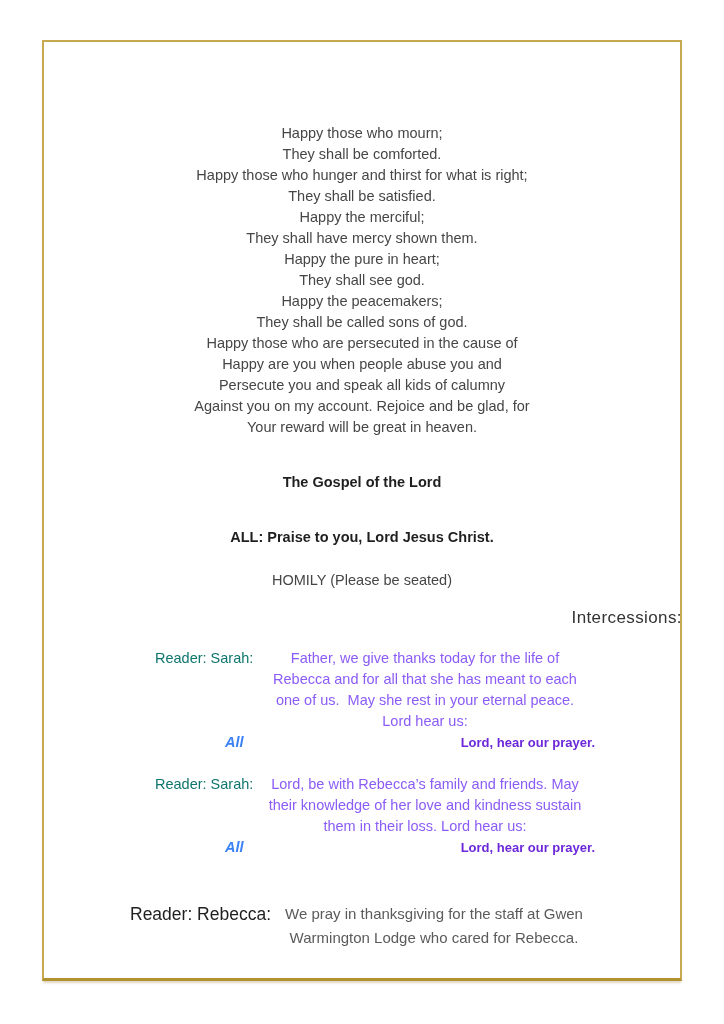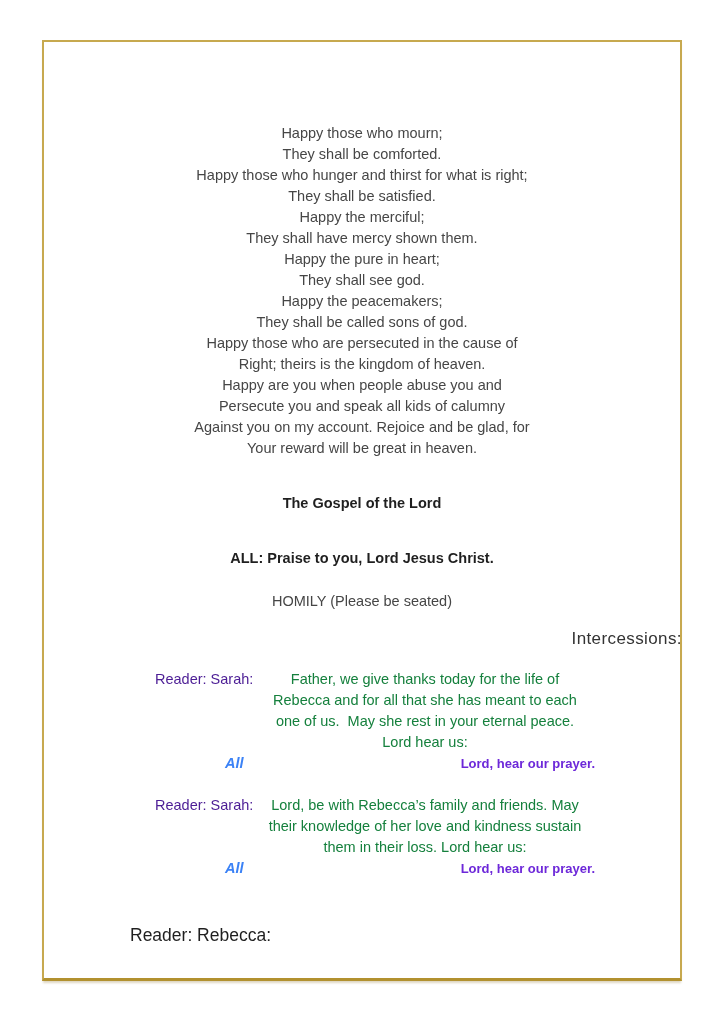--- a/index.html
+++ b/index.html
@@ -62,31 +62,31 @@
     display: flex;
     padding-left: 113px;
     padding-right: 87px;
     align-items: flex-start;
   }
   .petition .label {
     flex: none;
     width: 100px;
     font-size: 14.5px;
     line-height: 21px;
-    color: #4c1d95;
+    color: #0f766e;
     white-space: nowrap;
   }
   .petition .body {
     flex: 1;
     text-align: center;
   }
   .petition .body .pline {
     font-size: 14.5px;
     line-height: 21px;
-    color: #15803d;
+    color: #8b5cf6;
     white-space: pre-wrap;
   }
   .petition-1 { margin-top: 17px; }
   .petition-2 { margin-top: 21px; }
   .all-row {
     display: flex;
     padding-left: 113px;
     padding-right: 87px;
   }
   .all-row .all-label {
@@ -138,21 +138,20 @@
       <div class="line">They shall be comforted.</div>
       <div class="line">Happy those who hunger and thirst for what is right;</div>
       <div class="line">They shall be satisfied.</div>
       <div class="line">Happy the merciful;</div>
       <div class="line">They shall have mercy shown them.</div>
       <div class="line">Happy the pure in heart;</div>
       <div class="line">They shall see god.</div>
       <div class="line">Happy the peacemakers;</div>
       <div class="line">They shall be called sons of god.</div>
       <div class="line">Happy those who are persecuted in the cause of</div>
-      <div class="line">Right; theirs is the kingdom of heaven.</div>
       <div class="line">Happy are you when people abuse you and</div>
       <div class="line">Persecute you and speak all kids of calumny</div>
       <div class="line">Against you on my account. Rejoice and be glad, for</div>
       <div class="line">Your reward will be great in heaven.</div>
       <div class="line bold">The Gospel of the Lord</div>
       <div class="line bold">ALL: Praise to you, Lord Jesus Christ.</div>
     </div>
 
     <div class="line homily">HOMILY (Please be seated)</div>
 
@@ -180,16 +179,20 @@
         <div class="pline">them in their loss. Lord hear us:</div>
       </div>
     </div>
     <div class="all-row">
       <div class="all-label">All</div>
       <div class="response">Lord, hear our prayer.</div>
     </div>
 
     <div class="petition large">
       <div class="label">Reader: Rebecca:</div>
+      <div class="body">
+        <div class="pline">We pray in thanksgiving for the staff at Gwen</div>
+        <div class="pline">Warmington Lodge who cared for Rebecca.</div>
+      </div>
     </div>
 
   </div>
 </div>
 
 </body></html>

